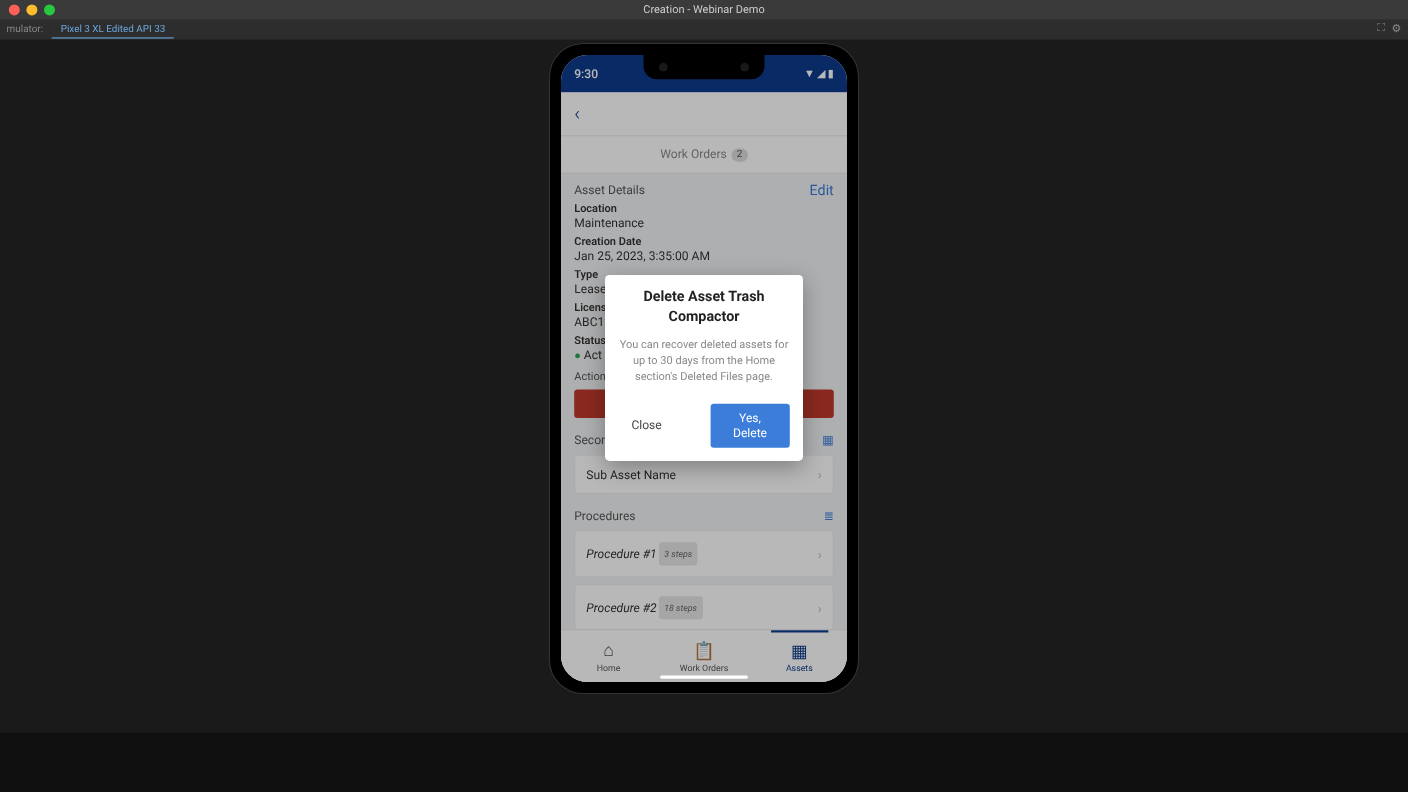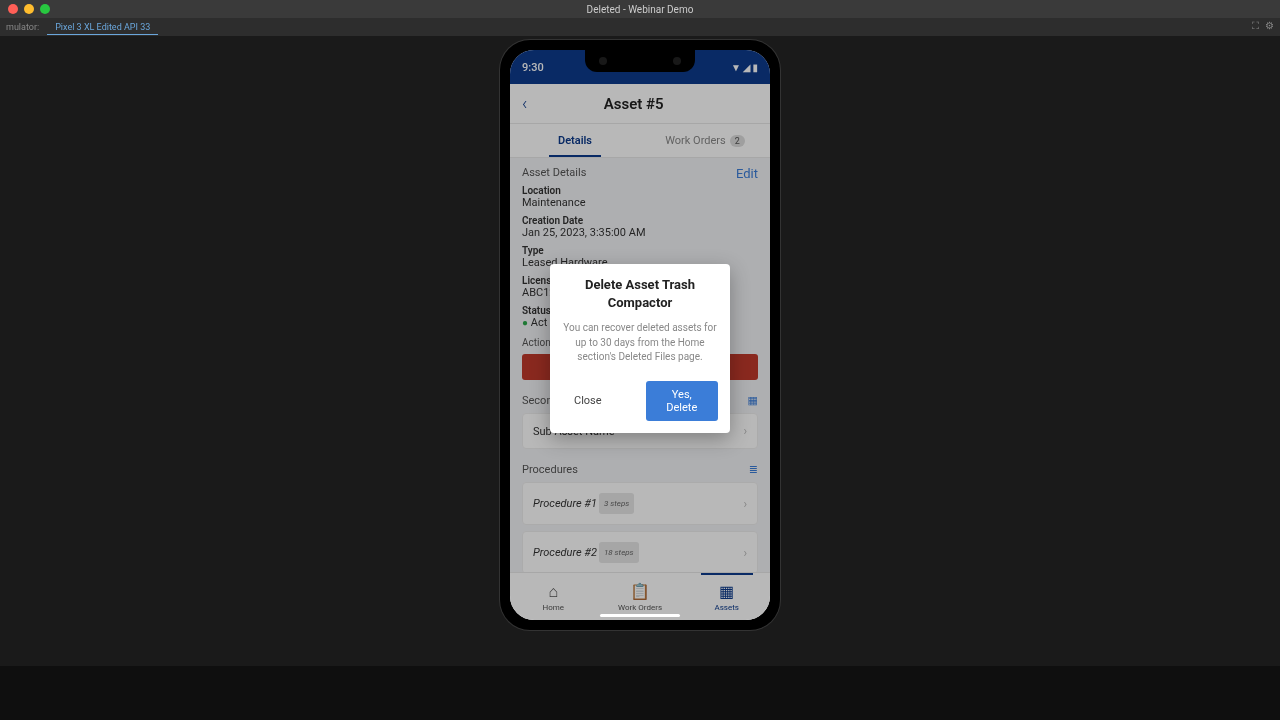--- a/index.html
+++ b/index.html
@@ -72,38 +72,38 @@
 .nav-item.active { color: #0d3b8c; }
 .nav-item.active::before { content: ''; position: absolute; top: 0; left: 20%; right: 20%; height: 2px; background: #0d3b8c; }
 .nav-icon { font-size: 16px; }
 .home-indicator { position: absolute; bottom: 3px; left: 50%; transform: translateX(-50%); width: 80px; height: 3px; background: #fff; border-radius: 3px; z-index: 60; }
 .home-indicator.dark { background:#000; }
 
 
 .dim { position: absolute; inset: 0; background: rgba(0,0,0,0.28); z-index: 80; }
 
 
-.dialog { position: absolute; top: 214px; left: 50%; transform: translateX(-50%); width: 180px; background: #fff; border-radius: 4px; z-index: 90; padding: 12px 12px 12px 12px; box-shadow: 0 6px 20px rgba(0,0,0,0.3); }
+.dialog { position: absolute; top: 200px; left: 50%; transform: translateX(-50%); width: 180px; background: #fff; border-radius: 4px; z-index: 90; padding: 12px 12px 12px 12px; box-shadow: 0 6px 20px rgba(0,0,0,0.3); }
 .dialog-title { font-size: 13px; font-weight: 700; color: #222; text-align: center; line-height: 1.35; }
 .dialog-msg { font-size: 10px; color: #888; text-align: center; margin-top: 10px; line-height: 1.45; }
 .dialog-actions { display: flex; justify-content: flex-end; gap: 8px; margin-top: 16px; }
 .btn-close { font-size: 11px; color: #444; background: #fff; border: none; padding: 7px 12px; border-radius: 3px; cursor: pointer; }
 .btn-confirm { font-size: 11px; color: #fff; background: #3b7dd8; border: none; padding: 7px 12px; border-radius: 3px; cursor: pointer; margin-left: 24px; }
 
 
 .dock { position: absolute; bottom:0; left:0; right:0; height:54px; background:#0f0f0f; }
 </style>
 </head>
 <body>
 
 <div class="mac-titlebar">
   <div class="mac-dot red"></div>
   <div class="mac-dot yellow"></div>
   <div class="mac-dot green"></div>
-  <div class="mac-title">Deleted - Webinar Demo</div>
+  <div class="mac-title">Creation - Webinar Demo</div>
 </div>
 
 <div class="ide-tabbar">
   <span class="ide-label">mulator:</span>
   <span class="ide-tab">Pixel 3 XL Edited API 33</span>
 </div>
 <div class="ide-right">
   <span>⛶</span>
   <span>⚙</span>
 </div>
@@ -121,27 +121,23 @@
         <span>9:30</span>
         <div class="status-right">
           <span class="sb-icon">▼</span>
           <span class="sb-icon">◢</span>
           <span class="sb-icon">▮</span>
         </div>
       </div>
 
       <div class="app-header">
         <span class="back-chevron">‹</span>
-        <span class="header-title">Asset #5</span>
       </div>
 
       <div class="tabs">
-        <div class="tab active">
-          <span>Details</span>
-        </div>
         <div class="tab">
           <span>Work Orders</span>
           <span class="tab-badge">2</span>
         </div>
       </div>
 
       <div class="content">
         <div class="section-head">
           <span class="title">Asset Details</span>
           <span class="edit-link">Edit</span>

